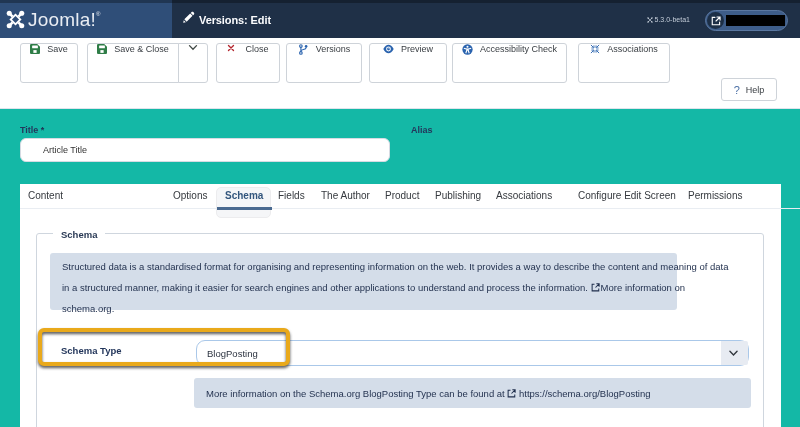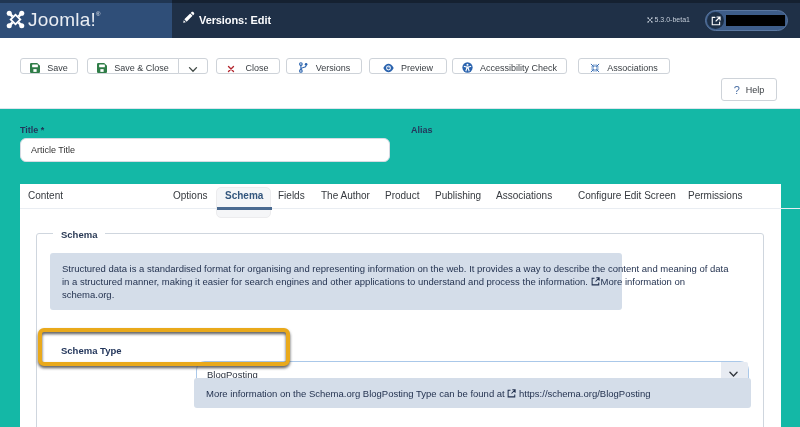--- a/index.html
+++ b/index.html
@@ -15,42 +15,42 @@
 #wordmark { position:absolute; left:28px; top:8.5px; color:#e9edf3; font-size:19px; font-weight:400; letter-spacing:0.2px; }
 #wordmark sup { font-size:6px; vertical-align:10px; }
 #pagetitle { position:absolute; left:199px; top:14px; color:#fbfcfe; font-size:11px; font-weight:600; letter-spacing:-0.1px; }
 #verarea { position:absolute; left:654.5px; top:15.5px; color:#c4cdd9; font-size:7px; }
 #pill { position:absolute; left:705px; top:10px; width:83px; height:21px; background:#3e5d89; border:1px solid #5a77a0; border-radius:10.5px; }
 #pillcirc { position:absolute; left:1px; top:1px; width:17px; height:17px; background:#1d2f46; border-radius:50%; }
 #pillblack { position:absolute; left:20px; top:3.5px; width:59px; height:11.5px; background:#000; }
 
 
 #toolbar { position:absolute; left:0; top:38px; width:800px; height:71px; background:#fff; border-bottom:1px solid #dfe4ec; }
-.btn { position:absolute; top:20px; height:16px; background:#fff; border:1px solid #ced3d9; border-radius:3px; font-size:9px; color:#383d42; display:flex; align-items:flex-end; justify-content:center; gap:7px; font-weight:400; }
+.btn { position:absolute; top:5px; height:40px; background:#fff; border:1px solid #ced3d9; border-radius:3px; font-size:9px; color:#383d42; display:flex; align-items:flex-start; justify-content:center; gap:7px; font-weight:400; }
 .btn svg { flex:0 0 auto; }
 .btn2 { position:absolute; top:40px; height:23px; background:#fff; border:1px solid #ced3d9; border-radius:3px; font-size:9px; color:#383d42; display:flex; align-items:center; justify-content:center; gap:6px; }
 
 
 #formarea { position:absolute; left:0; top:109px; width:800px; height:318px; background:#14b8a6; }
 .flabel { position:absolute; font-size:9px; color:#24375c; font-weight:700; }
-.finput { position:absolute; height:24px; background:#fff; border:1px solid #d6dbe3; border-radius:6px; font-size:9px; color:#333; display:flex; align-items:center; padding-left:10px; }
+.finput { position:absolute; height:24px; background:#fff; border:1px solid #d6dbe3; border-radius:6px; font-size:9px; color:#333; display:flex; align-items:center; padding-left:22px; }
 
 
 #card { position:absolute; left:20px; top:75px; width:761px; height:243px; background:#fff; }
 #tabbar { position:absolute; left:0; top:0; width:784px; height:25px; border-bottom:1px solid #e9edf2; }
 .tab { position:absolute; top:0; height:25px; line-height:24px; font-size:10px; color:#35393e; }
 .tabactive { color:#33567d; font-weight:700; }
 #tabunderline { position:absolute; left:196.5px; top:23px; width:55px; height:2.5px; background:#4a6a90; }
 
 
 #fieldset { position:absolute; left:16px; top:49px; width:728px; height:200px; border:1px solid #cfd6de; border-radius:3px; }
 #legend { position:absolute; left:16px; top:-5px; background:#fff; padding:0 8px; font-size:9.5px; font-weight:700; color:#2a3a55; }
 .infobox { position:absolute; background:#d4dde9; border-radius:3px; color:#1f2e4c; font-size:9.5px; }
 #schemarow_label { position:absolute; left:24px; top:111px; font-size:9.5px; color:#24375c; font-weight:700; }
-#schemaselect { position:absolute; left:159px; top:106px; width:553px; height:26px; background:#fff; border:1px solid #aac8e9; border-radius:9px; font-size:9.5px; color:#2c3340; display:flex; align-items:center; padding-left:10px;margin-top:21px; }
+#schemaselect { position:absolute; left:159px; top:106px; width:553px; height:26px; background:#fff; border:1px solid #aac8e9; border-radius:9px; font-size:9.5px; color:#2c3340; display:flex; align-items:center; padding-left:10px; }
 #yellowbox { position:absolute; left:1px; top:94px; width:252px; height:38px; border:4px solid #e9a91b; border-radius:6px; filter:drop-shadow(0 2.6px 1.4px rgba(55,55,55,0.85)); }
 </style>
 </head>
 <body>
 <div id="page">
 
   <div id="header">
     <div id="logo"></div>
     <svg class="abs" style="left:6px;top:10px" width="19" height="19" viewBox="0 0 24 24">
       <path d="M4.2 4.2 L19.8 19.8 M19.8 4.2 L4.2 19.8" stroke="#fff" stroke-width="3.3" stroke-linecap="round" fill="none"></path>
@@ -174,21 +174,21 @@
         <div class="tab" style="left:365px">Product</div>
         <div class="tab" style="left:415px">Publishing</div>
         <div class="tab" style="left:476px">Associations</div>
         <div class="tab" style="left:558px">Configure Edit Screen</div>
         <div class="tab" style="left:668px">Permissions</div>
         <div id="tabunderline"></div>
       </div>
 
       <div id="fieldset">
         <div id="legend">Schema</div>
-        <div class="infobox" style="left:13px;top:19px;width:572px;height:57px;padding:9px 12px 5px 12px;line-height:13px;white-space:nowrap">
+        <div class="infobox" style="left:13px;top:19px;width:627px;height:57px;padding:3px 12px 5px 12px;line-height:21px;white-space:nowrap">
           Structured data is a standardised format for organising and representing information on the web. It provides a way to describe the content and meaning of data<br>
           in a structured manner, making it easier for search engines and other applications to understand and process the information. <svg width="9" height="9" viewBox="0 0 16 16" fill="none" stroke="#1f2e4c" stroke-width="1.8" style="vertical-align:-1px;margin-right:1px">
               <path d="M6.2 2.2 H2 V14 H13.8 V9.8"></path>
               <path d="M9.5 1.5 H14.5 V6.5 M14 2 L8 8"></path>
             </svg>More information on<br>
           schema.org.
         </div>
         <div id="schemarow_label">Schema Type</div>
         <div id="schemaselect">BlogPosting
           <div style="position:absolute;right:0;top:0;width:27px;height:24px;background:#e7ebf2;border-radius:0 2px 2px 0"></div>

